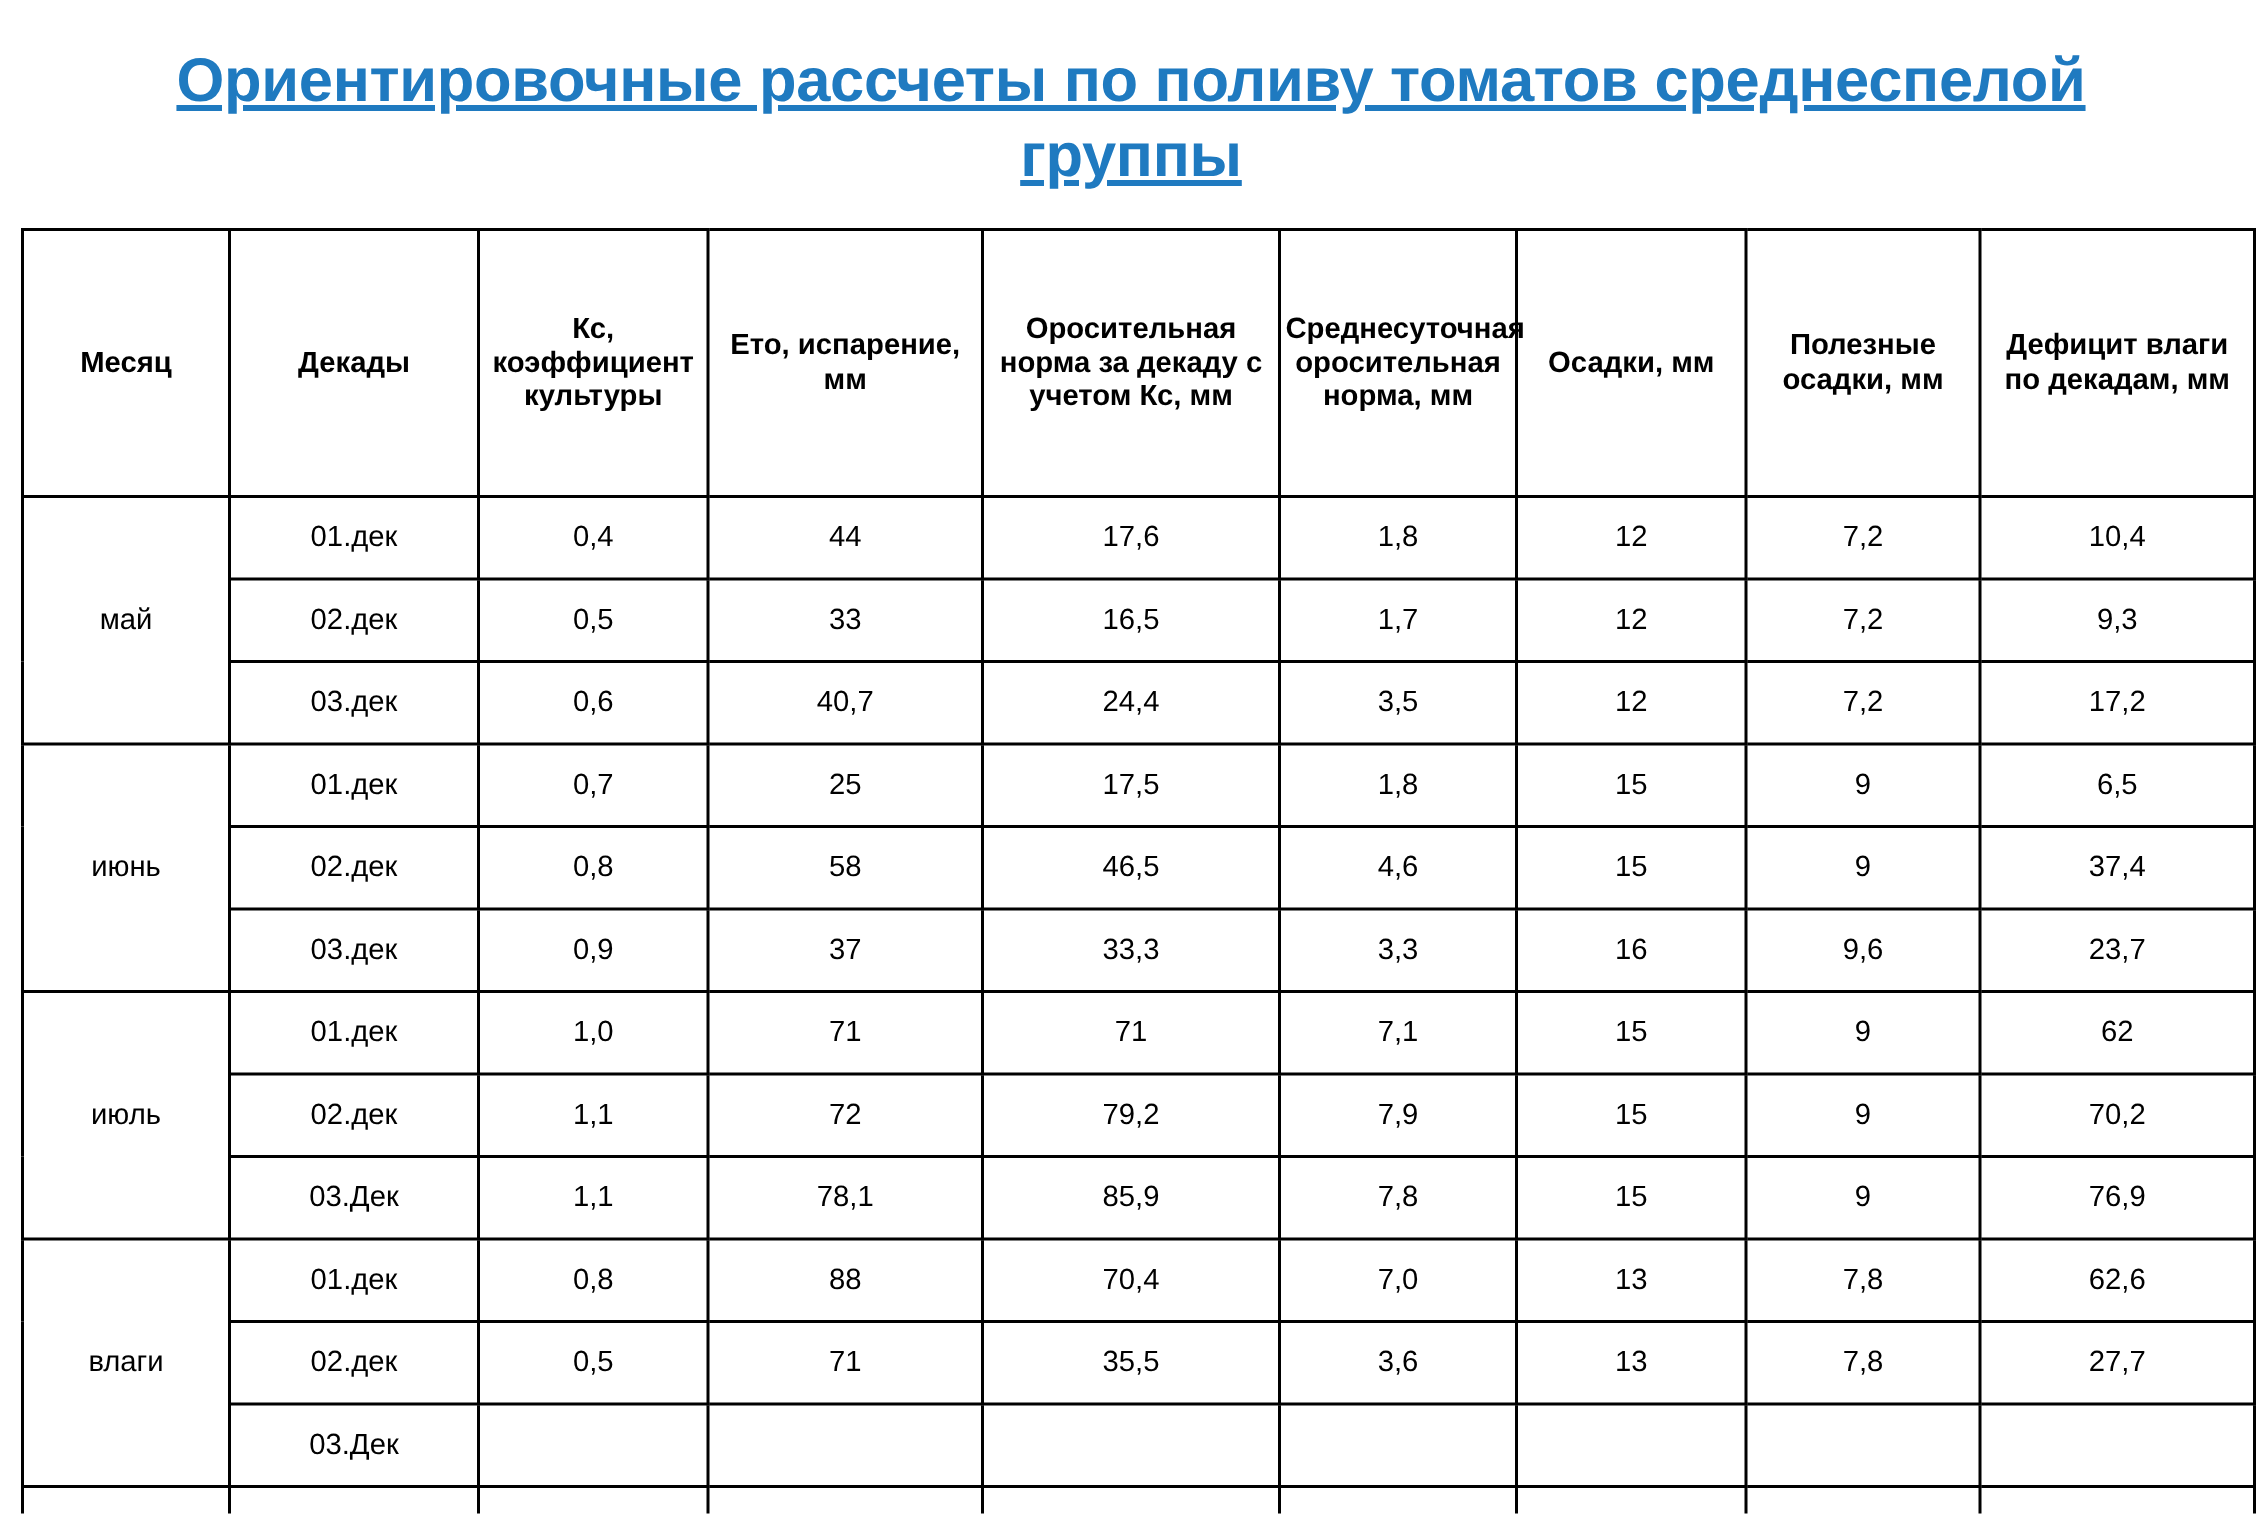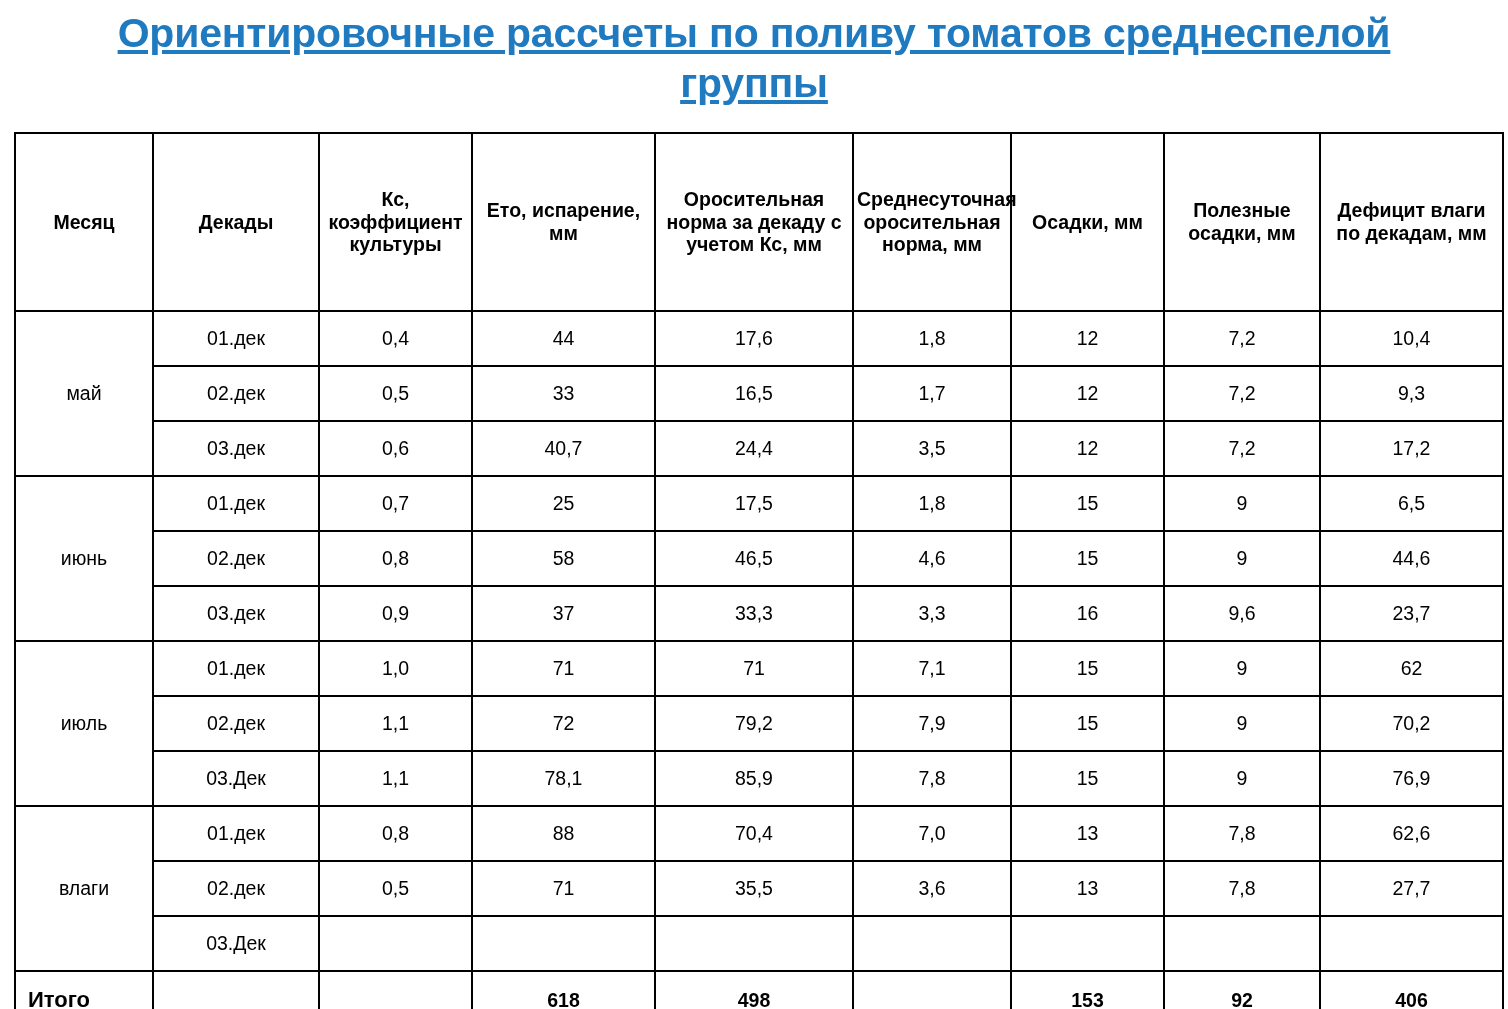--- a/index.html
+++ b/index.html
@@ -21,21 +21,21 @@
     padding: 0;
     position: relative;
   }
   .title {
     text-align: center;
     color: #1f7ac0;
     font-size: 41px;
     font-weight: bold;
     text-decoration: underline;
     line-height: 1.22;
-    margin: 8px auto 0 auto;
+    margin: 28px auto 0 auto;
     width: 1280px;
     letter-spacing: -0.2px;
   }
   .table-wrap {
     margin: 24px 14px 0 14px;
   }
   table.data {
     border-collapse: collapse;
     width: 1468px;
     table-layout: fixed;
@@ -149,21 +149,21 @@
           <td class="c8">6,5</td>
         </tr>
         <tr>
           <td class="c1">02.дек</td>
           <td class="c2">0,8</td>
           <td class="c3">58</td>
           <td class="c4">46,5</td>
           <td class="c5">4,6</td>
           <td class="c6">15</td>
           <td class="c7">9</td>
-          <td class="c8">44,6</td>
+          <td class="c8">37,4</td>
         </tr>
         <tr>
           <td class="c1">03.дек</td>
           <td class="c2">0,9</td>
           <td class="c3">37</td>
           <td class="c4">33,3</td>
           <td class="c5">3,3</td>
           <td class="c6">16</td>
           <td class="c7">9,6</td>
           <td class="c8">23,7</td>

